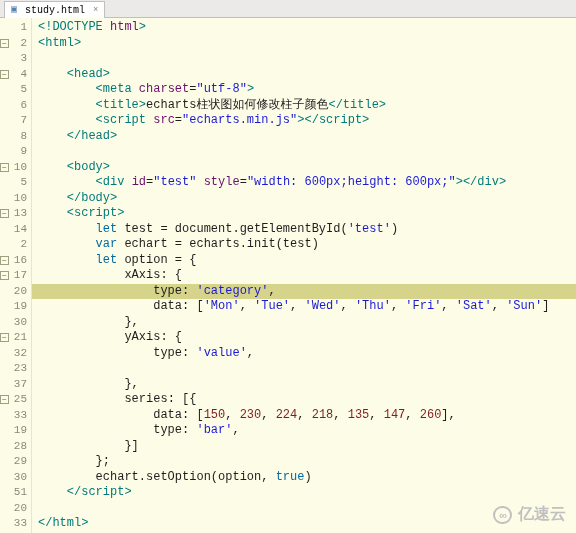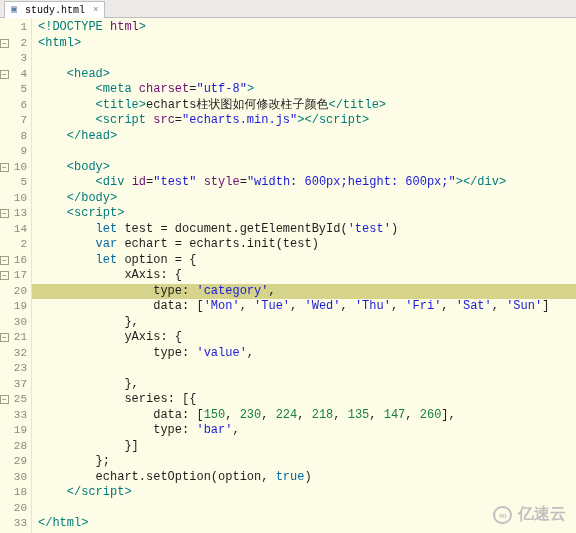--- a/index.html
+++ b/index.html
@@ -89,21 +89,21 @@
     left: 0; right: 0;
     height: 15.5px;
     background: #d6d38a;
     z-index: 0;
   }
   .code .line > * { position: relative; z-index: 1; }
   .tag { color: #007a7a; }
   .attr { color: #6b0f6b; }
   .str { color: #1a1ad6; }
   .txt { color: #1e1e1e; }
-  .num { color: #15803d; }
+  .num { color: #7f1d1d; }
   .pur { color: #0369a1; }
   .watermark {
     position: absolute;
     right: 10px;
     bottom: 8px;
     display: flex;
     align-items: center;
     gap: 6px;
     color: #c0c0c0;
     font-family: "Microsoft YaHei", sans-serif;
@@ -155,21 +155,21 @@
       <div class="ln">21<div class="fold-marker">−</div></div>
       <div class="ln">32</div>
       <div class="ln">23</div>
       <div class="ln">37</div>
       <div class="ln">25<div class="fold-marker">−</div></div>
       <div class="ln">33</div>
       <div class="ln">19</div>
       <div class="ln">28</div>
       <div class="ln">29</div>
       <div class="ln">30</div>
-      <div class="ln">18</div>
+      <div class="ln">51</div>
       <div class="ln">20</div>
       <div class="ln">33</div>
     </div>
   <div class="code" id="code"><div class="hl-line" style="top: 265.5px;"></div><div class="line"><span class="tag">&lt;!DOCTYPE</span><span class="txt"> </span><span class="attr">html</span><span class="tag">&gt;</span></div><div class="line"><span class="tag">&lt;html&gt;</span></div><div class="line"></div><div class="line"><span>    </span><span class="tag">&lt;head&gt;</span></div><div class="line"><span>        </span><span class="tag">&lt;meta</span><span class="txt"> </span><span class="attr">charset</span><span class="txt">=</span><span class="str">"utf-8"</span><span class="tag">&gt;</span></div><div class="line"><span>        </span><span class="tag">&lt;title&gt;</span><span class="txt">echarts柱状图如何修改柱子颜色</span><span class="tag">&lt;/title&gt;</span></div><div class="line"><span>        </span><span class="tag">&lt;script</span><span class="txt"> </span><span class="attr">src</span><span class="txt">=</span><span class="str">"echarts.min.js"</span><span class="tag">&gt;&lt;/</span><span class="tag">script&gt;</span></div><div class="line"><span>    </span><span class="tag">&lt;/head&gt;</span></div><div class="line"></div><div class="line"><span>    </span><span class="tag">&lt;body&gt;</span></div><div class="line"><span>        </span><span class="tag">&lt;div</span><span class="txt"> </span><span class="attr">id</span><span class="txt">=</span><span class="str">"test"</span><span class="txt"> </span><span class="attr">style</span><span class="txt">=</span><span class="str">"width: 600px;height: 600px;"</span><span class="tag">&gt;&lt;/</span><span class="tag">div&gt;</span></div><div class="line"><span>    </span><span class="tag">&lt;/body&gt;</span></div><div class="line"><span>    </span><span class="tag">&lt;script&gt;</span></div><div class="line"><span>        </span><span class="pur">let</span><span class="txt"> test = document.getElementById(</span><span class="str">'test'</span><span class="txt">)</span></div><div class="line"><span>        </span><span class="pur">var</span><span class="txt"> echart = echarts.init(test)</span></div><div class="line"><span>        </span><span class="pur">let</span><span class="txt"> option = {</span></div><div class="line"><span>            </span><span class="txt">xAxis: {</span></div><div class="line"><span>                </span><span class="txt">type: </span><span class="str">'category'</span><span class="txt">,</span></div><div class="line"><span>                </span><span class="txt">data: [</span><span class="str">'Mon'</span><span class="txt">, </span><span class="str">'Tue'</span><span class="txt">, </span><span class="str">'Wed'</span><span class="txt">, </span><span class="str">'Thu'</span><span class="txt">, </span><span class="str">'Fri'</span><span class="txt">, </span><span class="str">'Sat'</span><span class="txt">, </span><span class="str">'Sun'</span><span class="txt">]</span></div><div class="line"><span>            </span><span class="txt">},</span></div><div class="line"><span>            </span><span class="txt">yAxis: {</span></div><div class="line"><span>                </span><span class="txt">type: </span><span class="str">'value'</span><span class="txt">,</span></div><div class="line"></div><div class="line"><span>            </span><span class="txt">},</span></div><div class="line"><span>            </span><span class="txt">series: [{</span></div><div class="line"><span>                </span><span class="txt">data: [</span><span class="num">150</span><span class="txt">, </span><span class="num">230</span><span class="txt">, </span><span class="num">224</span><span class="txt">, </span><span class="num">218</span><span class="txt">, </span><span class="num">135</span><span class="txt">, </span><span class="num">147</span><span class="txt">, </span><span class="num">260</span><span class="txt">],</span></div><div class="line"><span>                </span><span class="txt">type: </span><span class="str">'bar'</span><span class="txt">,</span></div><div class="line"><span>            </span><span class="txt">}]</span></div><div class="line"><span>        </span><span class="txt">};</span></div><div class="line"><span>        </span><span class="txt">echart.setOption(option, </span><span class="pur">true</span><span class="txt">)</span></div><div class="line"><span>    </span><span class="tag">&lt;/</span><span class="tag">script&gt;</span></div><div class="line"></div><div class="line"><span class="tag">&lt;/html&gt;</span></div></div>
 </div>
 
 <div class="watermark">
   <span class="watermark-icon">∞</span>
   <span>亿速云</span>
 </div>

